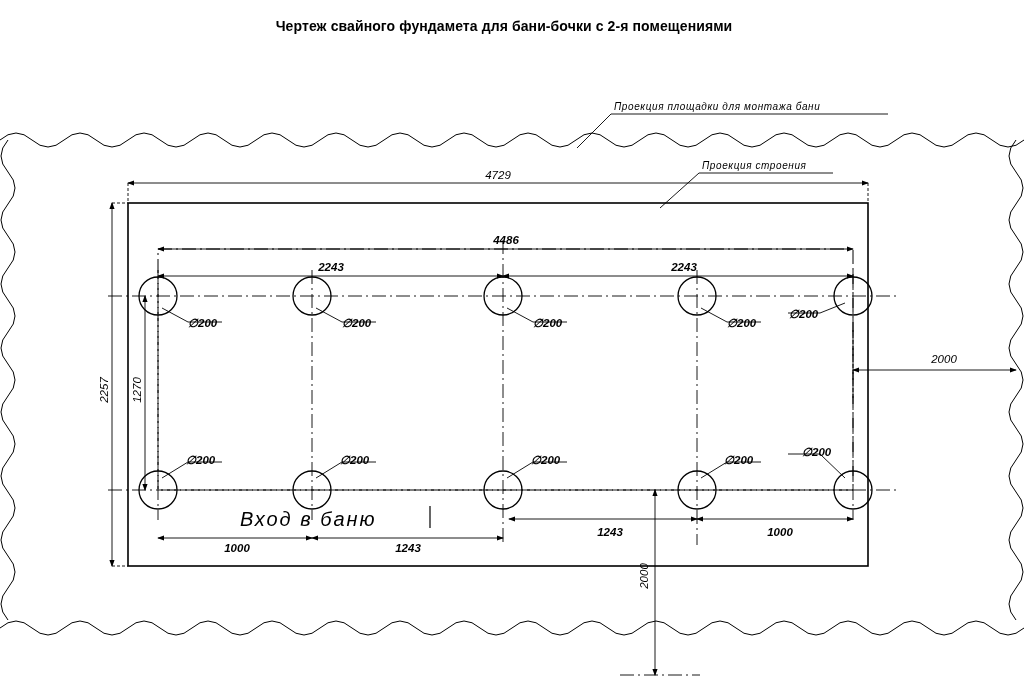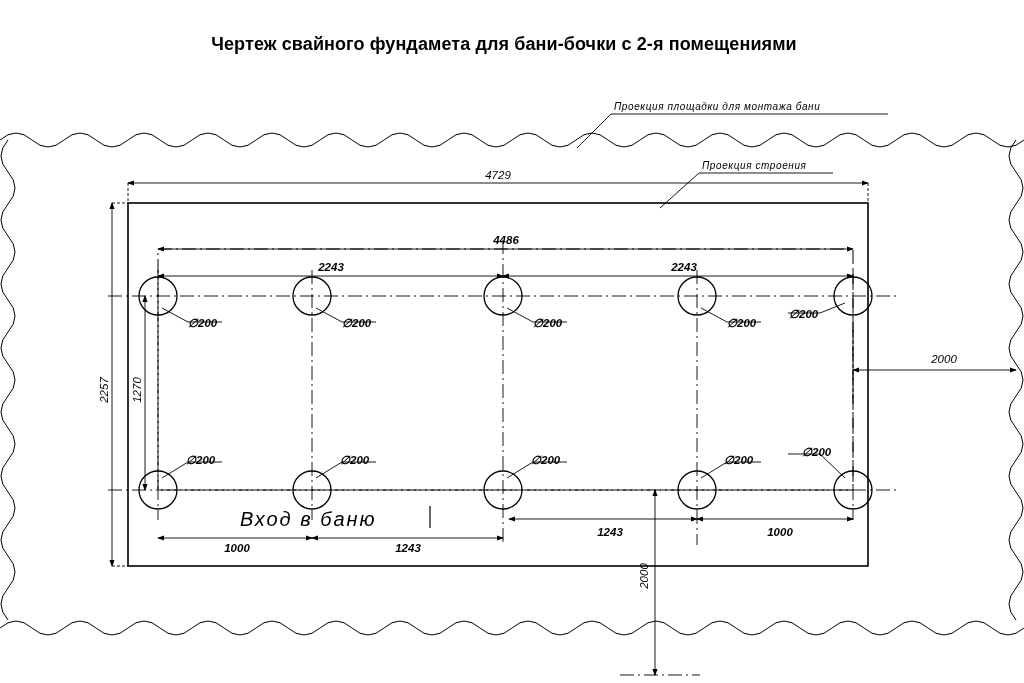--- a/index.html
+++ b/index.html
@@ -16,24 +16,24 @@
   }
   #drawing-root {
     position: absolute;
     left: 0; top: 0;
     width: 1024px;
     height: 683px;
   }
   .title {
     position: absolute;
     left: 0;
-    top: 34px;
+    top: 18px;
     width: 1008px;
     text-align: center;
-    font-size: 18px;
+    font-size: 14px;
     font-weight: bold;
     color: #000;
     letter-spacing: 0.1px;
   }
   svg {
     position: absolute;
     left: 0;
     top: 0;
   }
   text {

